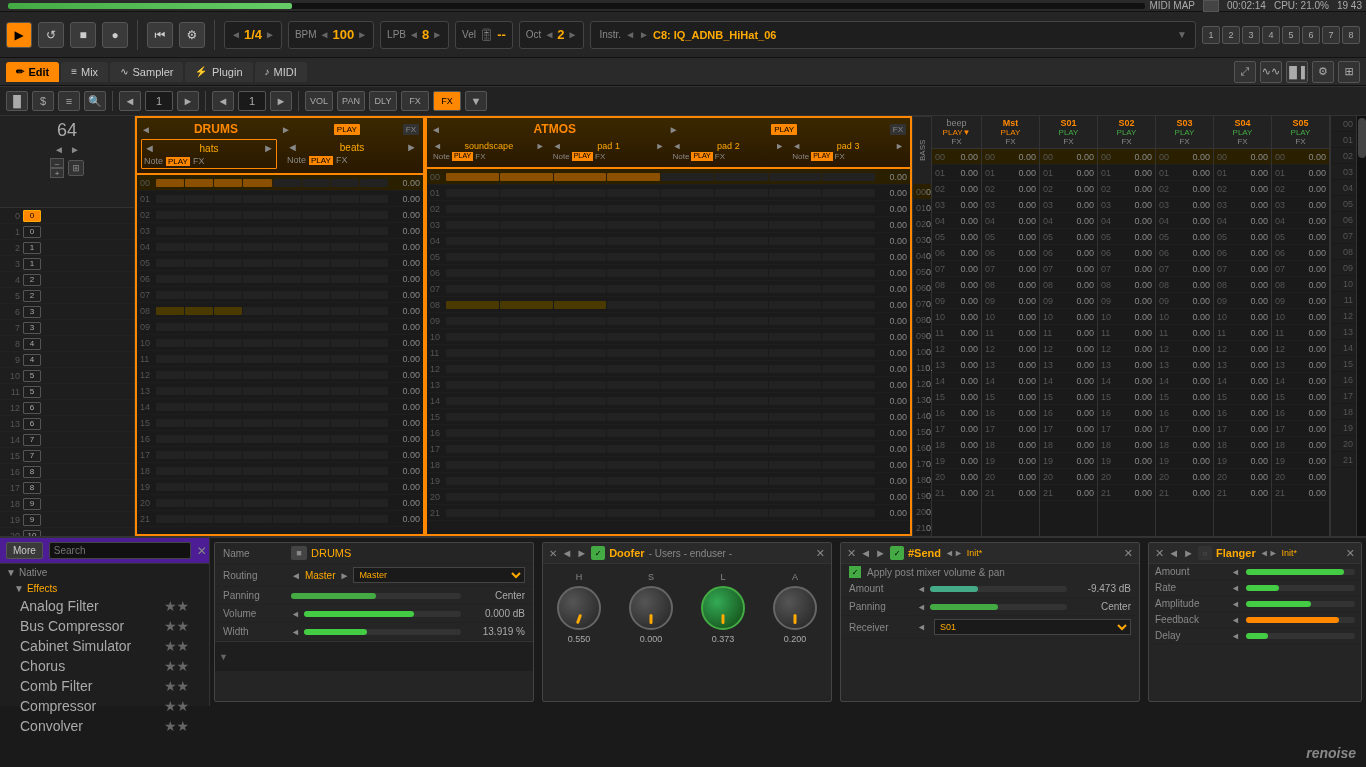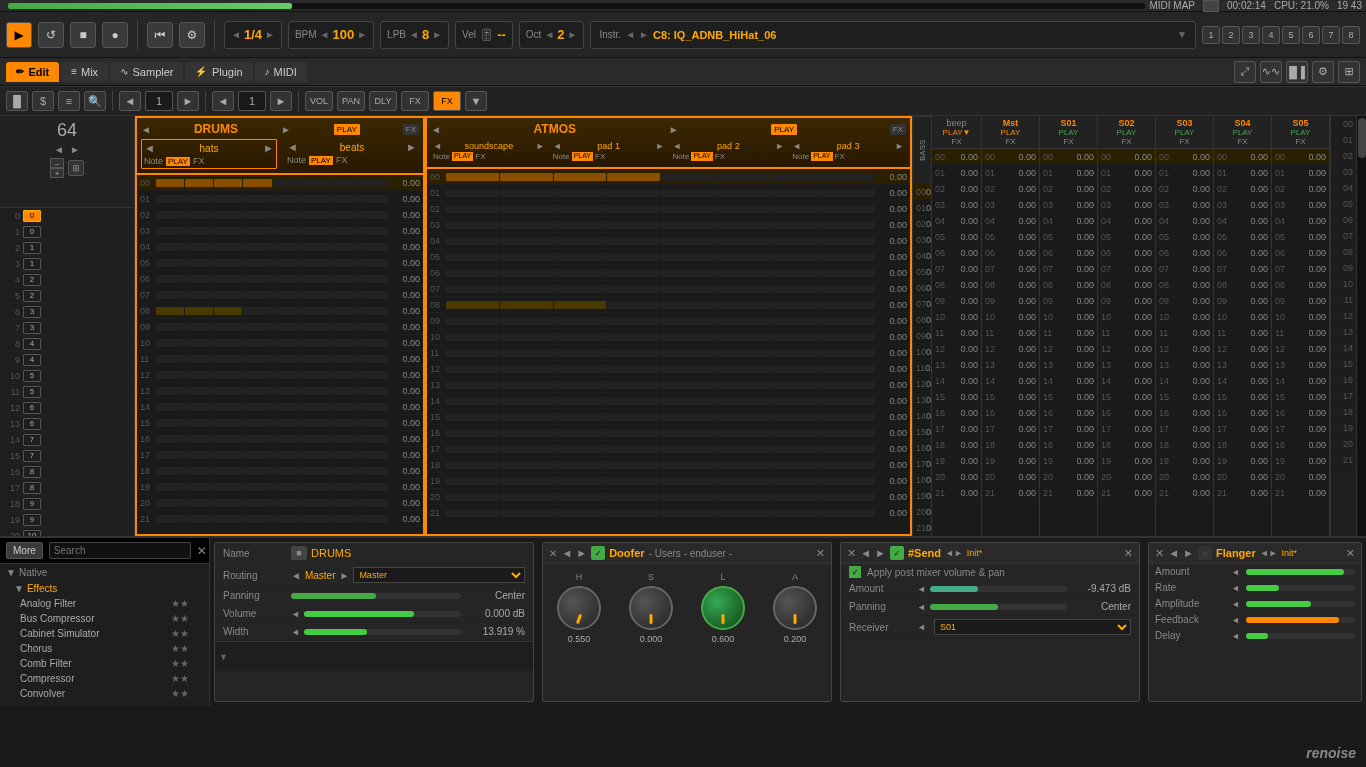--- a/index.html
+++ b/index.html
@@ -157,30 +157,30 @@
       background: #1e1e1e;
       border-right: 1px solid #333;
       display: flex;
       flex-direction: column;
     }
     #effects-header {
       display: flex;
       align-items: center;
       gap: 6px;
       padding: 4px 6px;
-      background: #000000;
+      background: #4c1d95;
       border-bottom: 1px solid #333;
     }
     .more-btn { background: #3a3a3a; border: 1px solid #555; padding: 2px 6px; border-radius: 2px; cursor: pointer; color: #ccc; font-size: 10px; }
     .search-input { flex: 1; background: #111; border: 1px solid #444; color: #aaa; padding: 2px 4px; font-size: 10px; border-radius: 2px; }
     .close-x { cursor: pointer; color: #888; font-size: 12px; }
     .native-label { color: #888; font-size: 10px; padding: 3px 6px; display: flex; align-items: center; gap: 3px; }
     .tree-arrow { color: #888; }
     .effects-label { color: #fa0; padding: 2px 14px; font-size: 10px; display: flex; align-items: center; gap: 3px; cursor: pointer; }
-    .effect-item { padding: 2px 20px; font-size: 10px; color: #aaa; display: flex; align-items: center; justify-content: space-between; cursor: pointer; }
+    .effect-item { padding: 2px 20px; font-size: 14px; color: #aaa; display: flex; align-items: center; justify-content: space-between; cursor: pointer; }
     .stars { color: #666; }
 
     
     #drums-fx {
       width: 320px;
       background: #252525;
       border: 1px solid #444;
       margin: 4px;
       border-radius: 2px;
       display: flex;
@@ -2282,21 +2282,21 @@
         <div class="knob">
           <div class="knob-indicator"></div>
         </div>
         <span class="knob-val">0.000</span>
       </div>
       <div class="knob-group">
         <span class="knob-label">L</span>
         <div class="knob knob-green">
           <div class="knob-indicator"></div>
         </div>
-        <span class="knob-val">0.600</span>
+        <span class="knob-val">0.373</span>
       </div>
       <div class="knob-group">
         <span class="knob-label">A</span>
         <div class="knob">
           <div class="knob-indicator"></div>
         </div>
         <span class="knob-val">0.200</span>
       </div>
     </div>
   </div>

